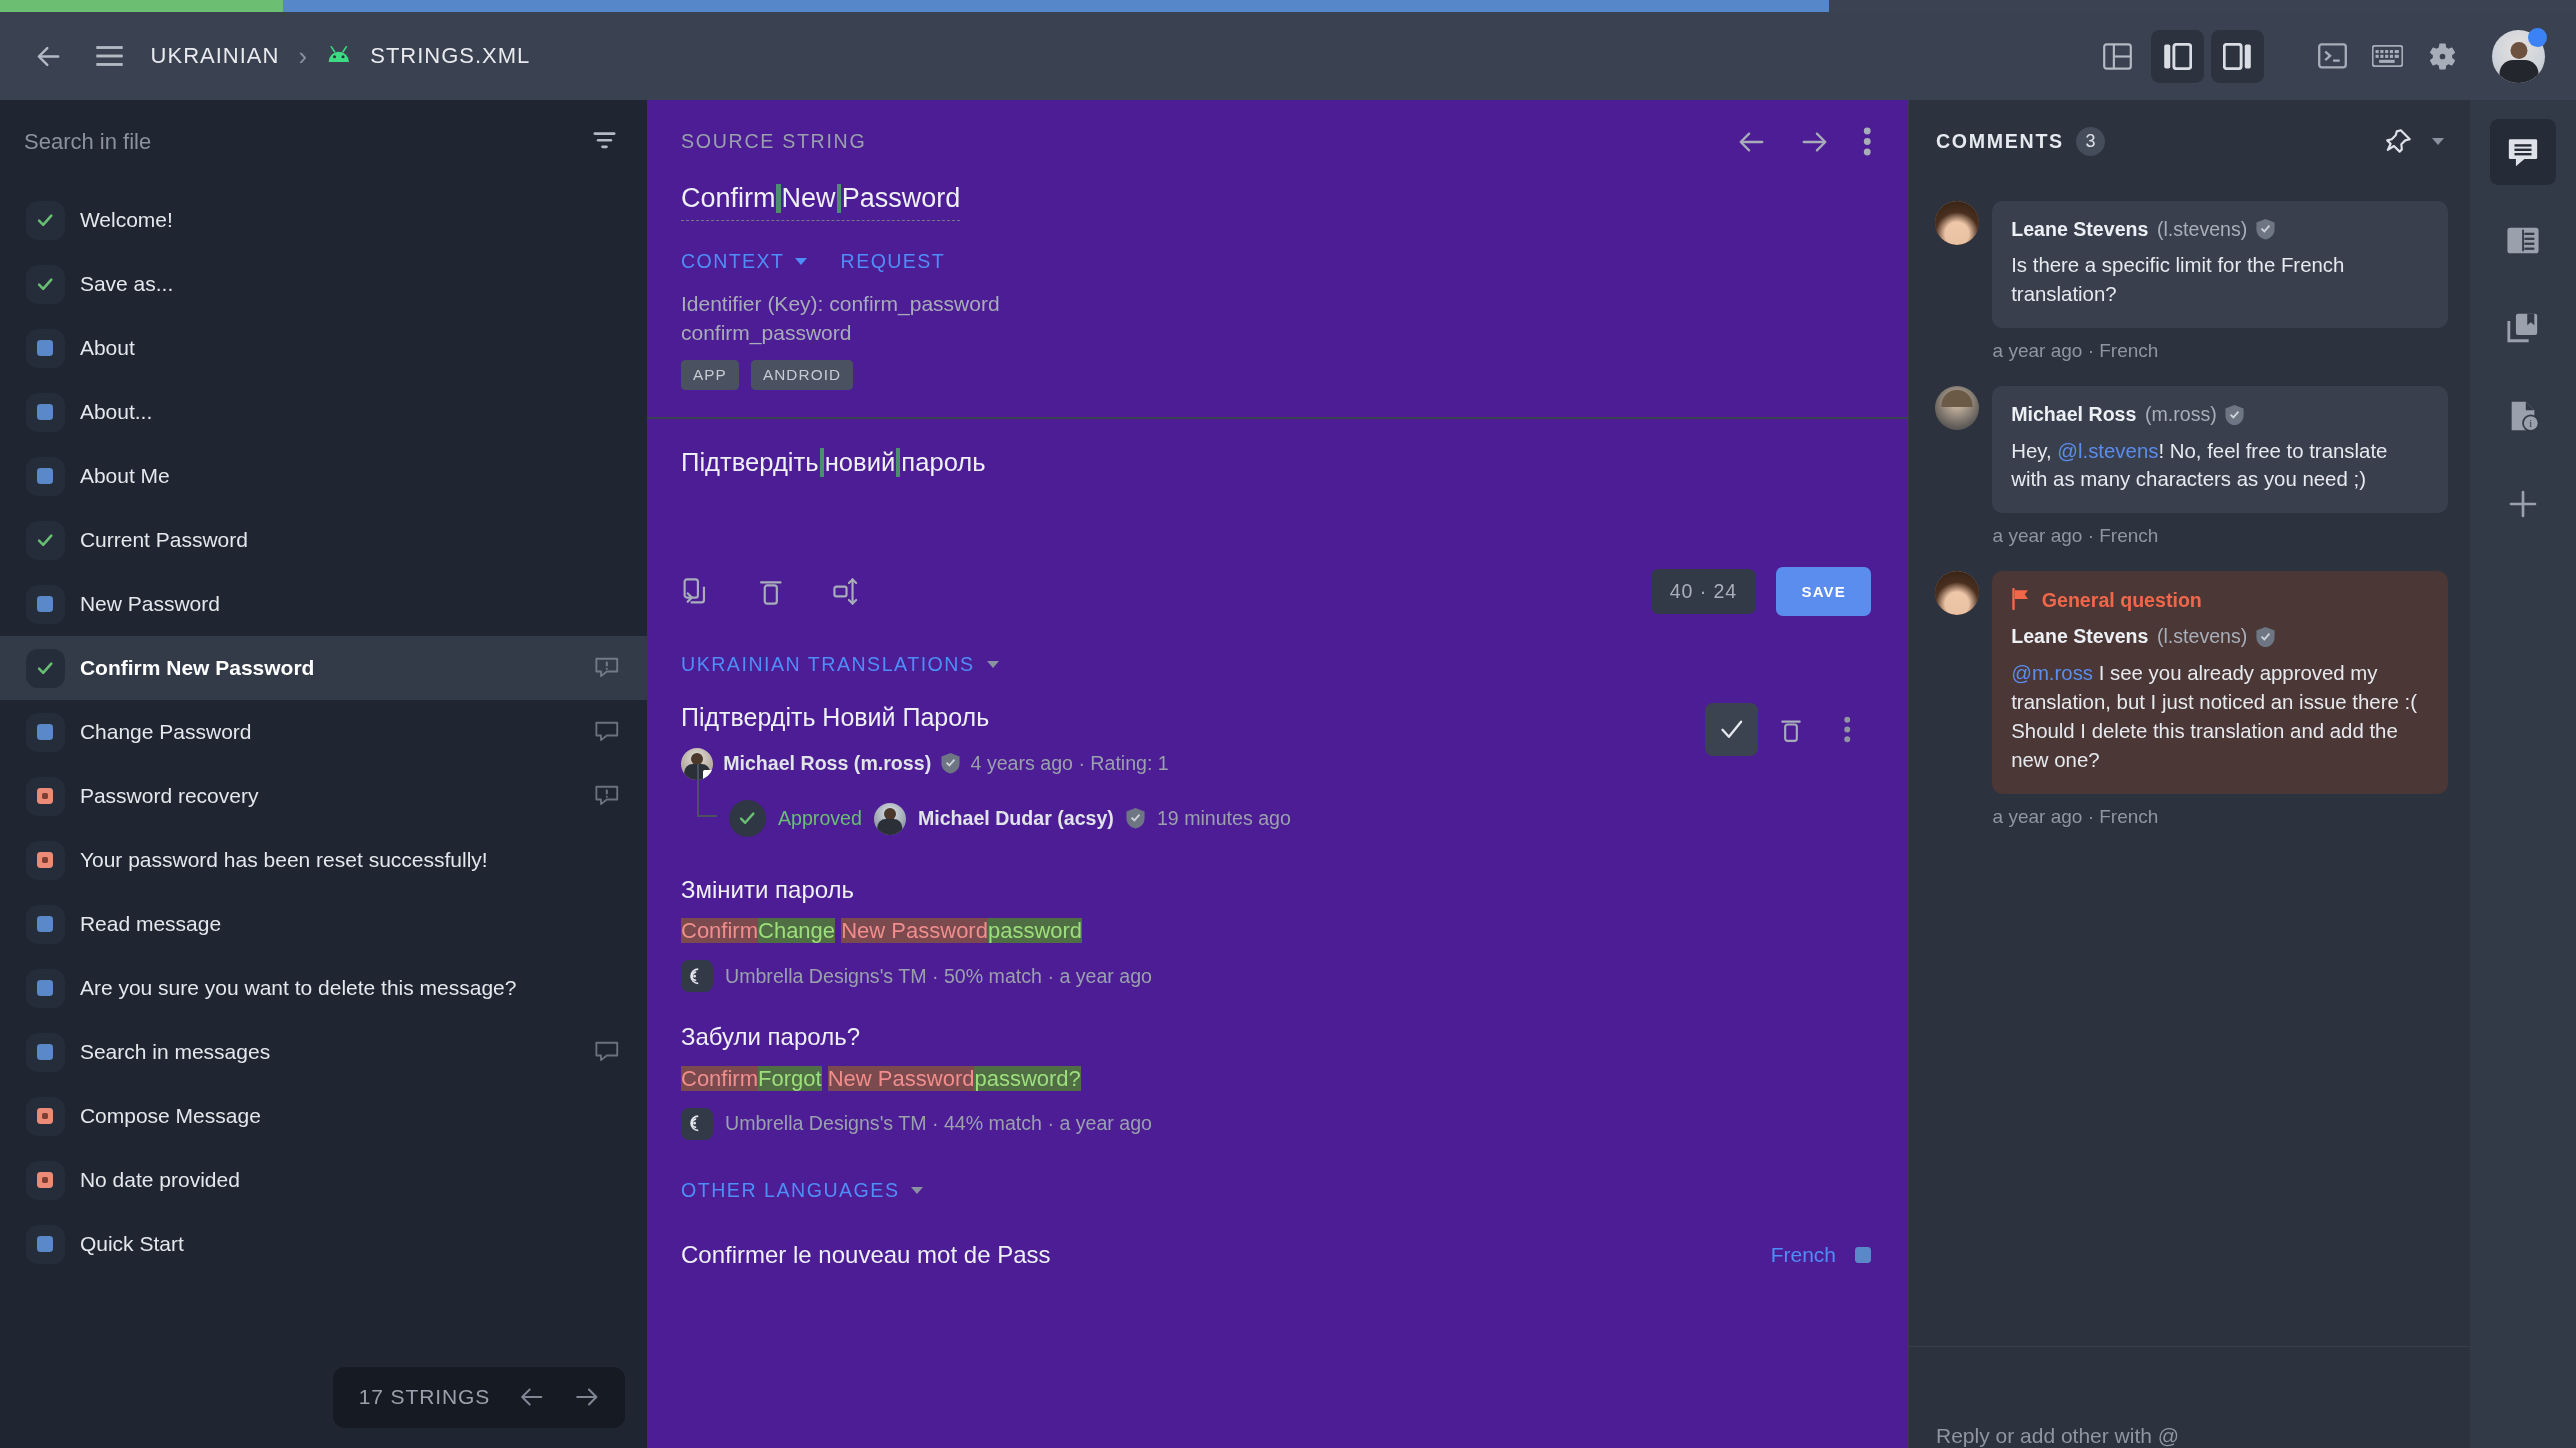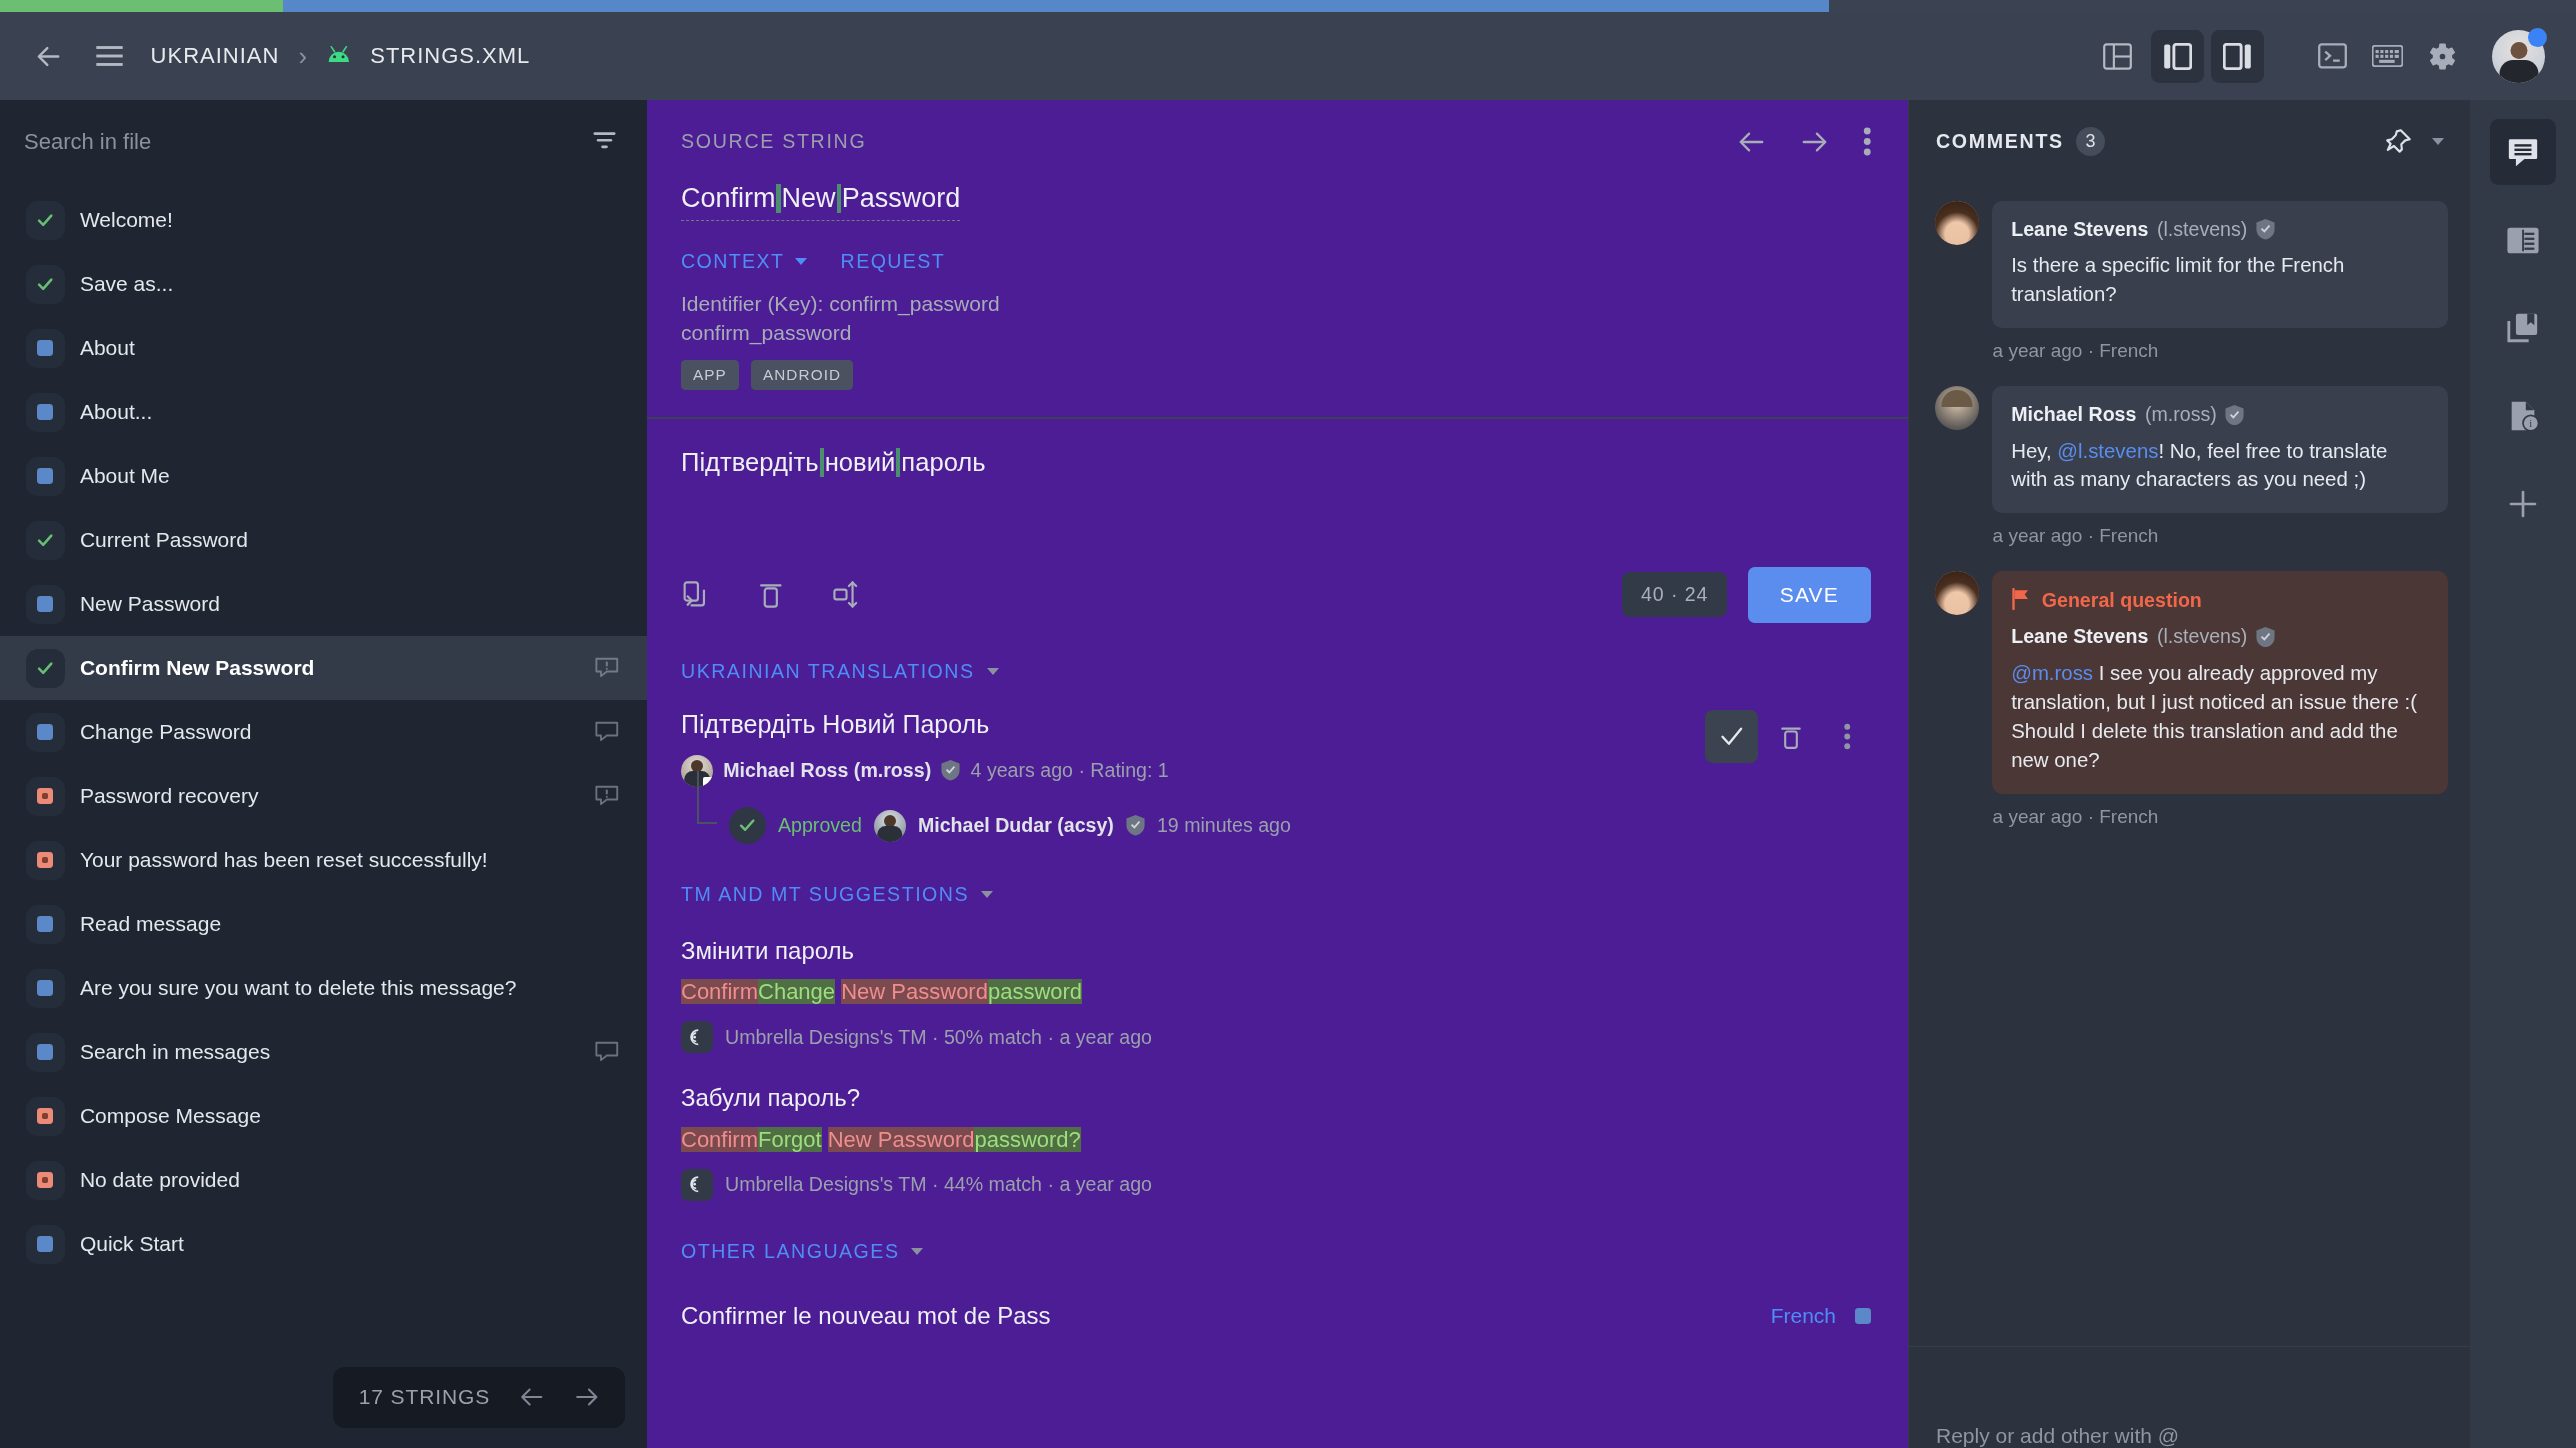--- a/index.html
+++ b/index.html
@@ -137,22 +137,22 @@
   .trans-text { color: #eef0f4; font-size: 25.6px; }
   .trans-toolbar {
     display: flex; align-items: center; margin-top: 90px; padding-bottom: 8.5px;
   }
   .tb-ico { margin-right: 48px; cursor: pointer; display: flex; align-items: center; }
   .counter {
     margin-left: auto; background: #333a47; color: #aab0ba; font-size: 19.6px;
     border-radius: 7.7px; padding: 11px 19px; letter-spacing: 0.9px;
   }
   .save-btn {
-    margin-left: 20.4px; background: #5b8def; color: #fff; font-size: 21px; font-weight: 400;
-    letter-spacing: 1.2px; border: none; border-radius: 6.8px; padding: 16px 32px; cursor: pointer;
+    margin-left: 20.4px; background: #5b8def; color: #fff; font-size: 15px; font-weight: 700;
+    letter-spacing: 1.2px; border: none; border-radius: 6.8px; padding: 16px 25px; cursor: pointer;
     font-family: "Liberation Sans", sans-serif;
   }
 
   .sect-head { color: #4f8ef7; font-size: 19.6px; letter-spacing: 1.5px; font-weight: 500;
      display: flex; align-items: center; gap: 12px; cursor: pointer; }
   .sect-block { margin-top: 29px; }
 
   .tr-row { display: flex; align-items: flex-start; margin-top: 27px; }
   .tr-main { flex: 1; min-width: 0; }
   .tr-text { color: #eef0f4; font-size: 25px; }
@@ -667,24 +667,20 @@
                     <circle cx="3" cy="3" r="2.4"></circle>
                     <circle cx="3" cy="11" r="2.4"></circle>
                     <circle cx="3" cy="19" r="2.4"></circle>
                   </svg>
               </span>
             </div>
           </div>
         </div>
 
         <div class="sect-block" style="margin-top:39px;">
-          <div class="sect-head">
-            <span>TM AND MT SUGGESTIONS</span>
-            <span class="caret"></span>
-          </div>
           <div id="suggestion-list">
               <div class="sug-block"><div class="sug-title">Змінити пароль</div><div class="diff-row"><span class="d-del">Confirm</span><span class="d-ins">Change</span><span class=""> </span><span class="d-del">New Password</span><span class="d-ins">password</span></div><div class="sug-meta">
                   <span class="tm-ico">
                     <svg width="20.4" height="20.4" viewBox="0 0 20 20" fill="none" stroke="#e3e6eb" stroke-width="1.7">
                       <path d="M11 3a7 7 0 0 0 0 14"></path>
                       <path d="M9 6a4 4 0 0 0 0 8"></path>
                       <circle cx="7.5" cy="10" r="1.3" fill="#e3e6eb" stroke="none"></circle>
                     </svg>
                   </span>
                   <span class="sug-meta-text">Umbrella Designs's TM · 50% match · a year ago</span>

